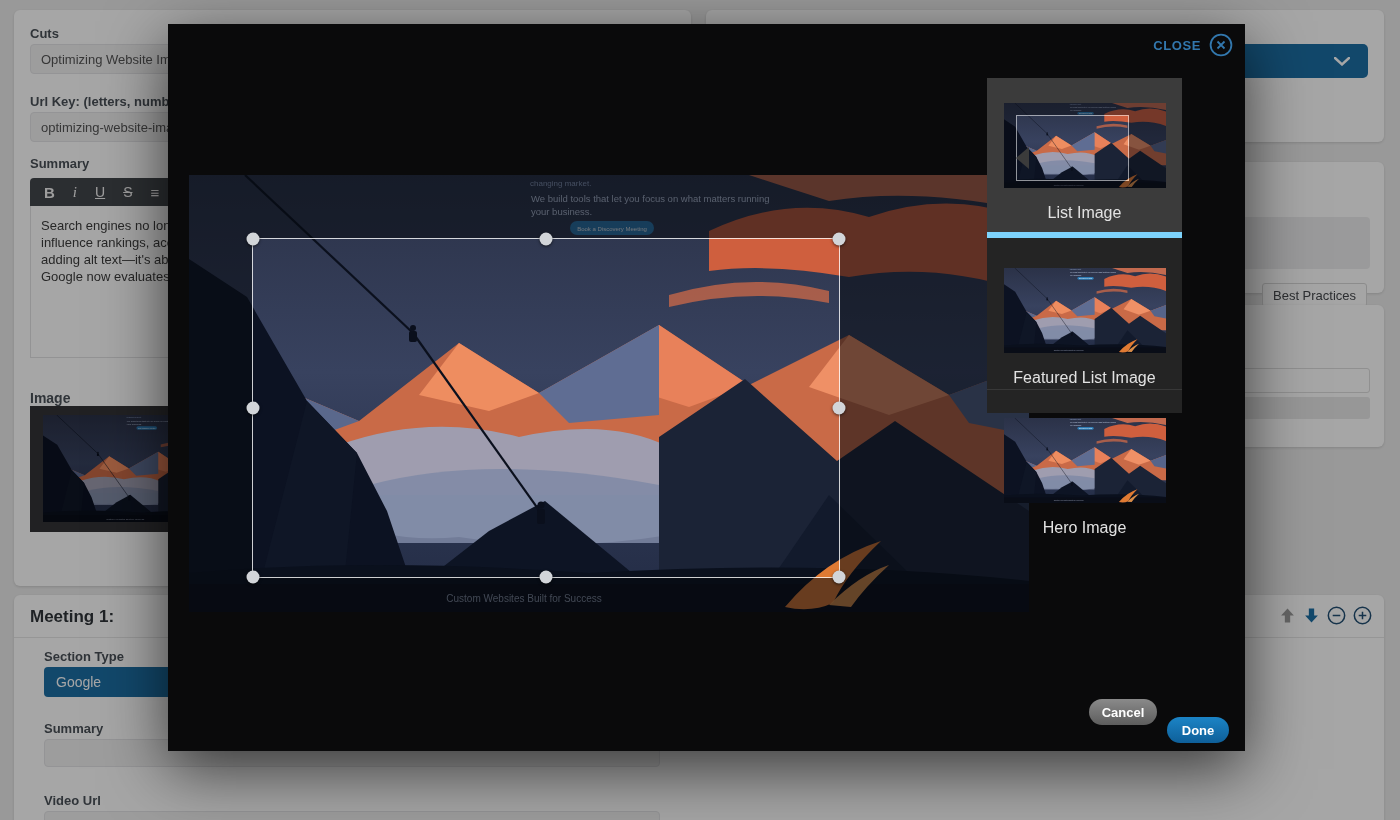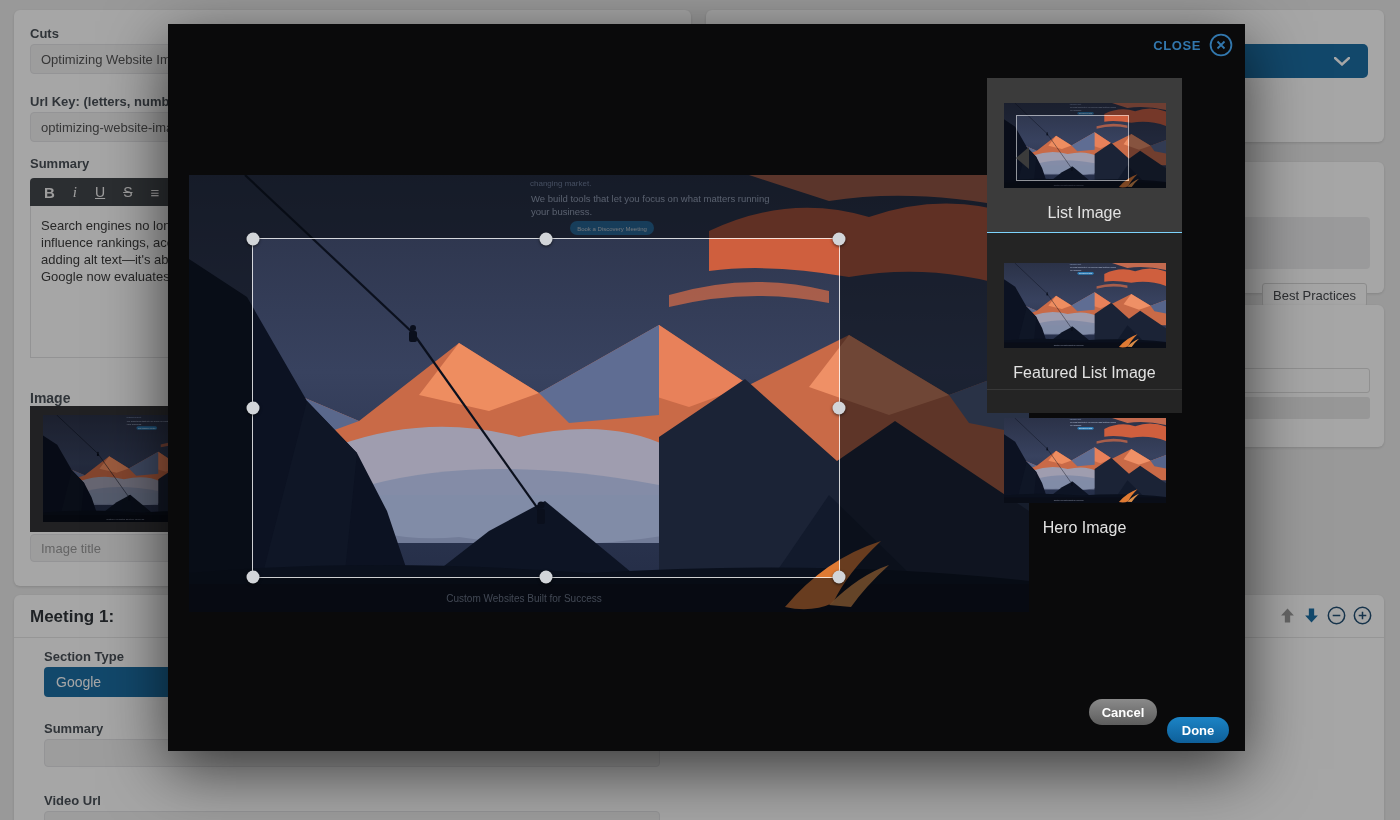--- a/index.html
+++ b/index.html
@@ -73,21 +73,21 @@
             box-shadow:0 1px 3px rgba(0,0,0,.6); transform:translate(-50%,-50%); cursor:pointer; }
   .h-tl{left:0;top:0} .h-tm{left:50%;top:0} .h-tr{left:100%;top:0}
   .h-ml{left:0;top:50%} .h-mr{left:100%;top:50%}
   .h-bl{left:0;top:100%} .h-bm{left:50%;top:100%} .h-br{left:100%;top:100%}
 
   .sidebar { position:absolute; left:819px; top:54px; width:195px; height:335px; background:#242424; }
   .notch { position:absolute; left:848px; top:123px; width:0; height:0;
            border-top:11px solid transparent; border-bottom:11px solid transparent; border-right:13px solid #3b3b3b; z-index:2; }
   .cut { position:relative; display:flex; flex-direction:column; align-items:center; cursor:pointer; }
   .cut-1 { height:154px; background:#3b3b3b; padding-top:25px; }
-  .cut-2 { height:157px; padding-top:30px; border-top:1px solid #7dd3fc; }
+  .cut-2 { height:157px; padding-top:30px; border-top:6px solid #7dd3fc; }
   .cut-3 { height:157px; padding-top:28px; border-top:1px solid #383838; }
   .thumb { width:162px; height:85px; position:relative; overflow:hidden; background:#10141f; }
   .thumb-crop { position:absolute; left:7.5%; top:14.5%; width:70%; height:77.8%;
                 border:1px solid rgba(255,255,255,.55); box-shadow:0 0 0 300px rgba(6,9,15,.45); }
   .cut-label { margin-top:16px; font-size:16px; color:#e2e2e2; }
 
   .btn { position:absolute; height:26px; border-radius:13px; color:#fff; font-size:13px; font-weight:bold;
          display:flex; align-items:center; justify-content:center; cursor:pointer; }
   .btn-cancel { left:921px; top:675px; width:68px; background:linear-gradient(#8a8a8a,#5d5d5d); }
   .btn-done   { left:999px; top:693px; width:62px; background:linear-gradient(#1b84c6,#0e5f99); }
@@ -176,21 +176,20 @@
       <rect x="348" y="334" width="8" height="15" rx="2"></rect>
     </g>
 
     <rect x="0" y="409" width="840" height="28" fill="#090d17"></rect>
     <text class="pv-cap" x="335" y="427" text-anchor="middle">Custom Websites Built for Success</text>
     <path d="M596,432 Q636,384 692,366 Q658,398 644,428 Q622,438 596,432 Z" fill="#df7a33"></path>
     <path d="M640,430 Q670,400 700,390 Q676,412 662,432 Z" fill="#ef9a4e" opacity="0.9"></path>
   </svg>
 </div>
     </div>
-    <input class="finput" style="left: 16px; top: 524px; width: 232px; height: 28px;" readonly="" placeholder="Image title">
   </div>
 
   <div class="card right-card-a">
     <div class="actions-dd">
       <svg width="16" height="9" viewBox="0 0 16 9">
         <path d="M1,1 L8,7.5 L15,1" stroke="#fff" stroke-width="2.4" fill="none" stroke-linecap="round"></path>
       </svg>
     </div>
   </div>
 

